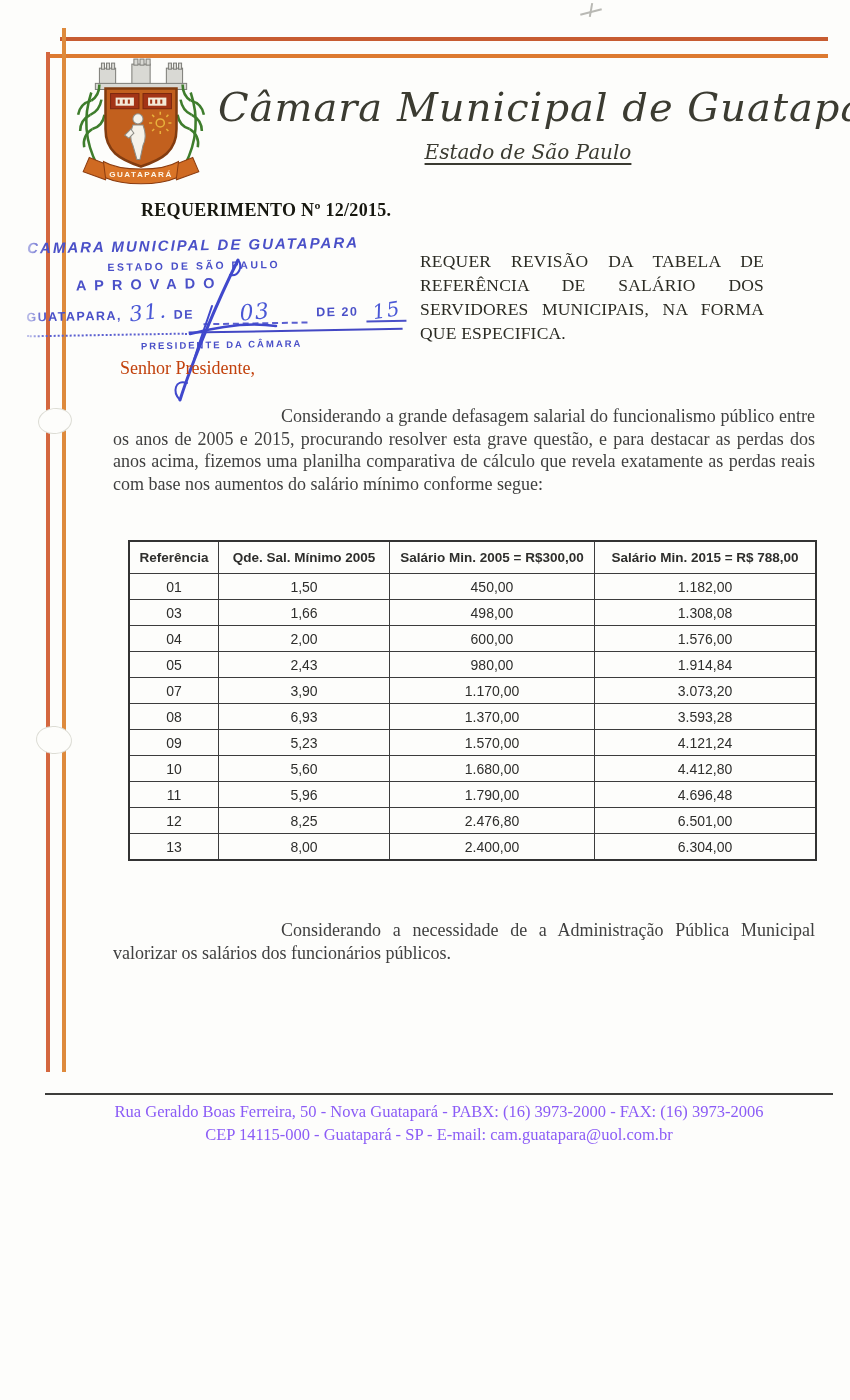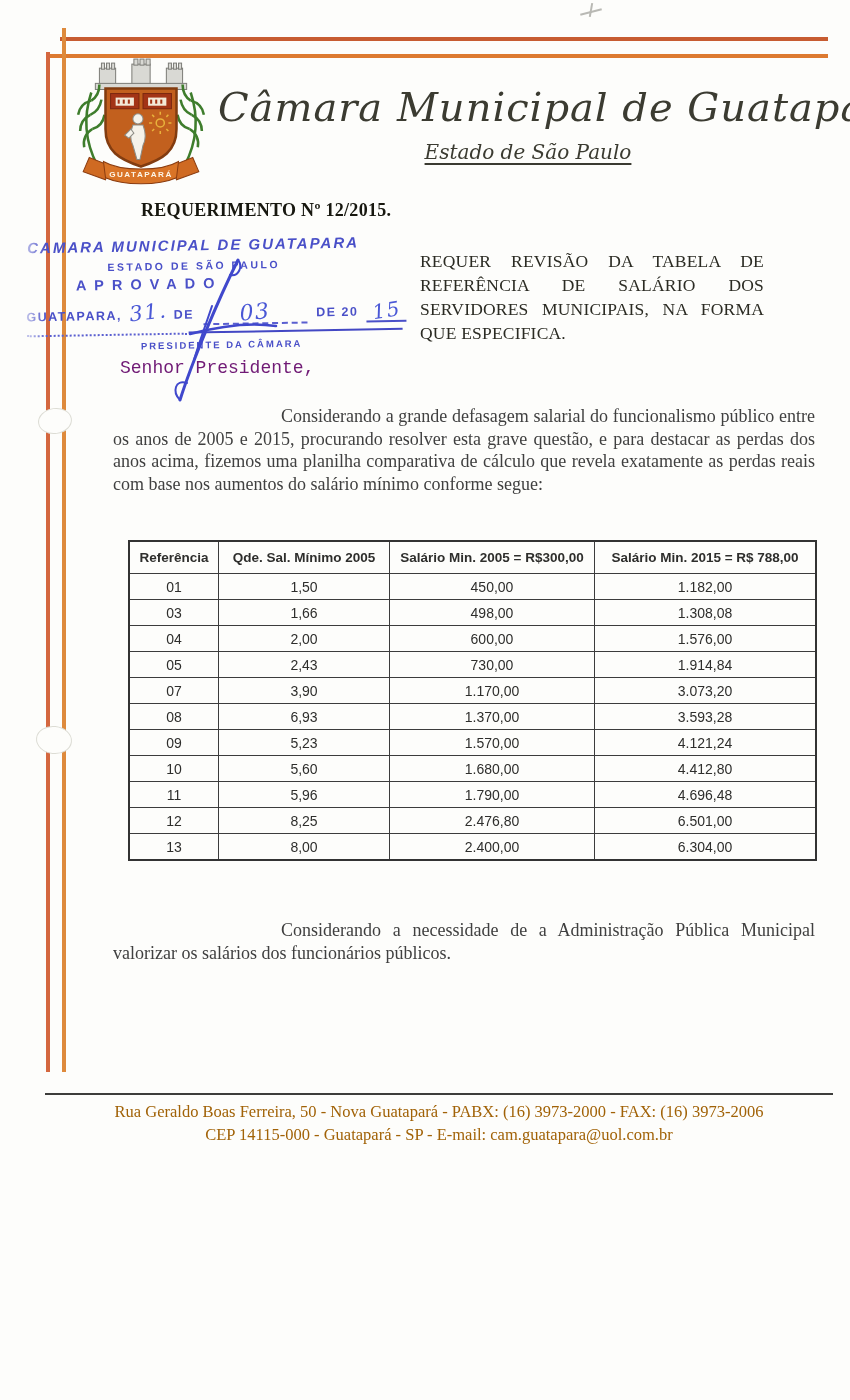--- a/index.html
+++ b/index.html
@@ -56,37 +56,37 @@
   .sig-rule-solid{position:absolute;top:95px;left:168px;width:214px;border-bottom:2.5px solid #4348c4;}
   .st5{top:103px;left:120px;font-size:9.5px;font-weight:bold;letter-spacing:2px;}
   .signature{position:absolute;left:150px;top:248px;width:130px;height:160px;}
   
   .request-block{
     position:absolute;left:420px;top:249px;width:344px;
     font-size:17.5px;font-weight:normal;line-height:24px;color:#2b2b23;
     text-align:justify;letter-spacing:.2px;
   }
   
-  .salutation{position:absolute;left:120px;top:358px;font-size:18px;color:#701a75;font-family:Liberation Mono, monospace;}
+  .salutation{position:absolute;left:120px;top:358px;font-size:18px;color:#c2410c;}
   .para{position:absolute;left:113px;width:702px;font-size:18px;line-height:22.5px;
         text-align:justify;text-indent:168px;color:#404040;}
   .para.p1{top:405px;}
   .para.p2{top:919px;}
   
   .tbl{position:absolute;left:128px;top:540px;border-collapse:collapse;
        font-family:"Liberation Sans",sans-serif;color:#2e2e2c;}
   .tbl th,.tbl td{border:1px solid #3c3c3c;text-align:center;padding:0 4px;}
   .tbl{border:2px solid #333;}
   .tbl th{height:31px;font-size:13.5px;font-weight:bold;}
   .tbl td{height:25px;font-size:14px;}
   .tbl .c0{width:80px;}.tbl .c1{width:162px;}.tbl .c2{width:196px;}.tbl .c3{width:212px;}
   
   .footer-rule{position:absolute;left:45px;top:1093px;width:788px;height:2px;background:#3d3d3b;}
   .footer{position:absolute;left:45px;top:1100px;width:788px;text-align:center;
-          font-size:16.5px;line-height:23px;color:#a16207;}
+          font-size:16.5px;line-height:23px;color:#8b5cf6;}
 </style>
 </head>
 <body>
 
 <div class="page">
 
   <div class="hline h1"></div>
   <div class="hline h2"></div>
   <div class="vline v1"></div>
   <div class="vline v2"></div>
@@ -230,21 +230,21 @@
         </tr>
         <tr>
           <td>04</td>
           <td>2,00</td>
           <td>600,00</td>
           <td>1.576,00</td>
         </tr>
         <tr>
           <td>05</td>
           <td>2,43</td>
-          <td>730,00</td>
+          <td>980,00</td>
           <td>1.914,84</td>
         </tr>
         <tr>
           <td>07</td>
           <td>3,90</td>
           <td>1.170,00</td>
           <td>3.073,20</td>
         </tr>
         <tr>
           <td>08</td>

